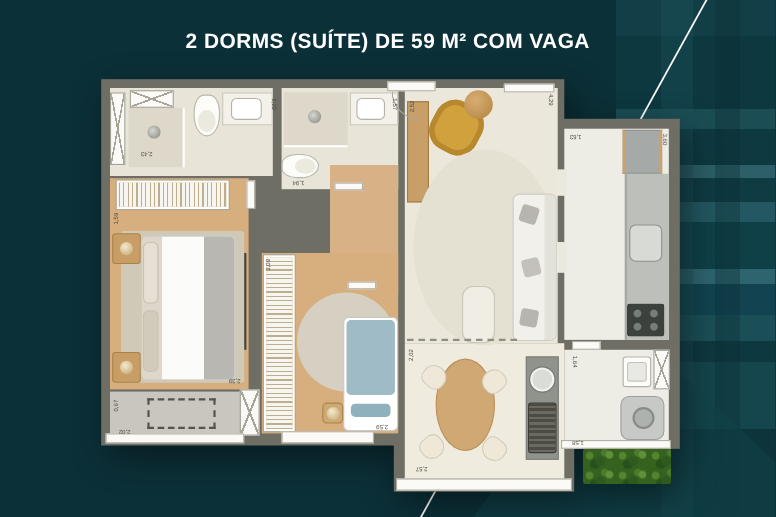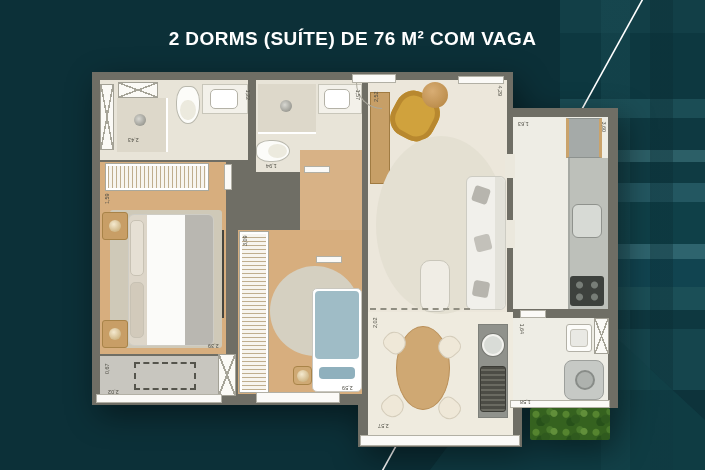--- a/index.html
+++ b/index.html
@@ -58,21 +58,21 @@
 </head>
 <body>
 
 <div class="abs" id="bg-right"></div>
 <div class="abs" id="bg-right-cols"></div>
 <svg class="lines" width="705" height="470">
   <polygon points="430,470 565,290 705,420 705,470" fill="#13434b" opacity="0.55"></polygon>
   <line x1="645" y1="-5" x2="380" y2="475" stroke="#ffffff" stroke-width="1.6"></line>
 </svg>
 
-<div class="abs" id="title">2 DORMS (SUÍTE) DE 76 M² COM VAGA</div>
+<div class="abs" id="title">2 DORMS (SUÍTE) DE 59 M² COM VAGA</div>
 
 <div class="abs" id="plan">
 
   <div class="wallb" style="left:2px;top:2px;width:421px;height:333px;"></div>
   <div class="wallb" style="left:415px;top:38px;width:113px;height:300px;"></div>
   <div class="wallb" style="left:268px;top:230px;width:164px;height:147px;"></div>
 
   <div class="floor" style="left:10px;top:10px;width:148px;height:80px;background:#e8e4d8;"></div>
   <div class="xcab" style="left:10px;top:14px;width:14px;height:66px;"></div>
   <div class="xcab" style="left:28px;top:12px;width:40px;height:16px;"></div>

